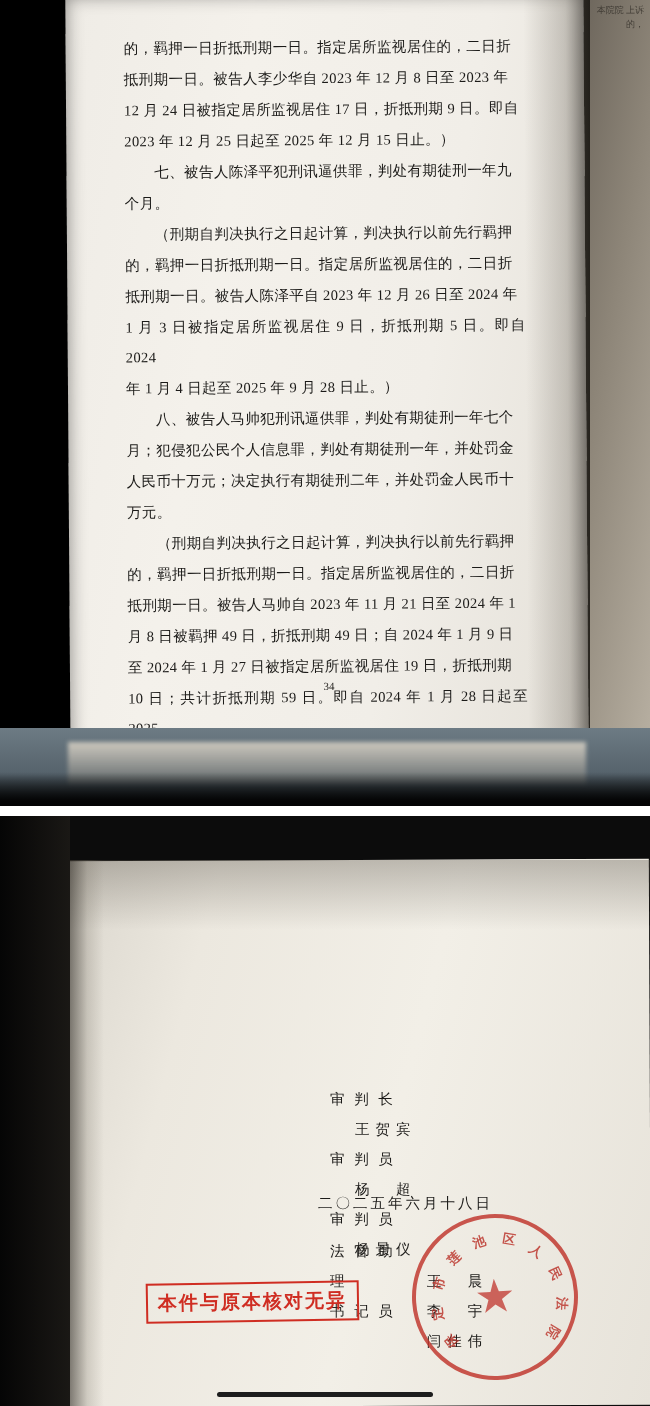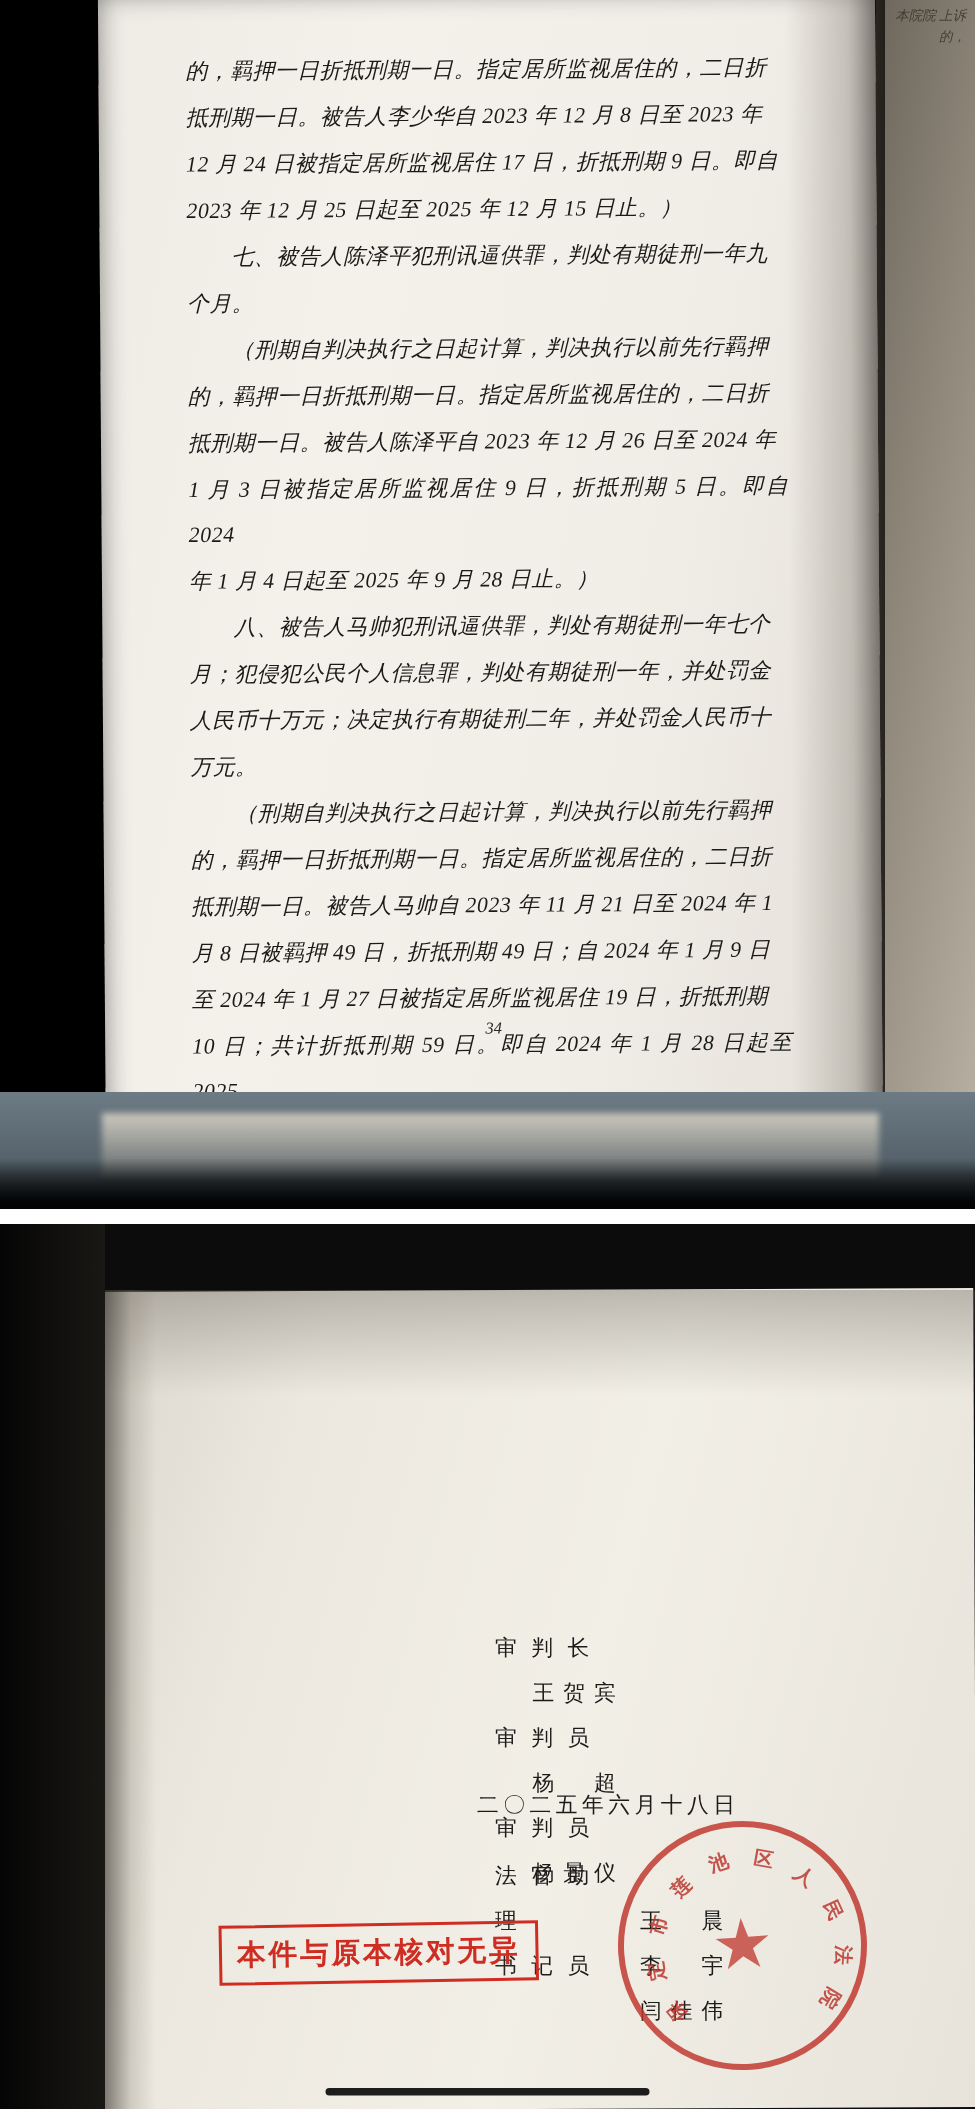--- a/index.html
+++ b/index.html
@@ -21,21 +21,20 @@
   }
 
   
   .photo1 {
     position: absolute;
     left: 0; top: 0;
     width: 650px;
     height: 806px;
     background: #000;
     overflow: hidden;
-    font-style: italic;
   }
   .p1-paper {
     position: absolute;
     left: 68px; top: -6px;
     width: 518px;
     height: 790px;
     background: linear-gradient(100deg, #efece6 0%, #f4f1eb 30%, #f1eee8 65%, #e4e0d8 100%);
     box-shadow: 0 0 18px rgba(0,0,0,0.45) inset;
     transform: rotate(-0.4deg);
   }

